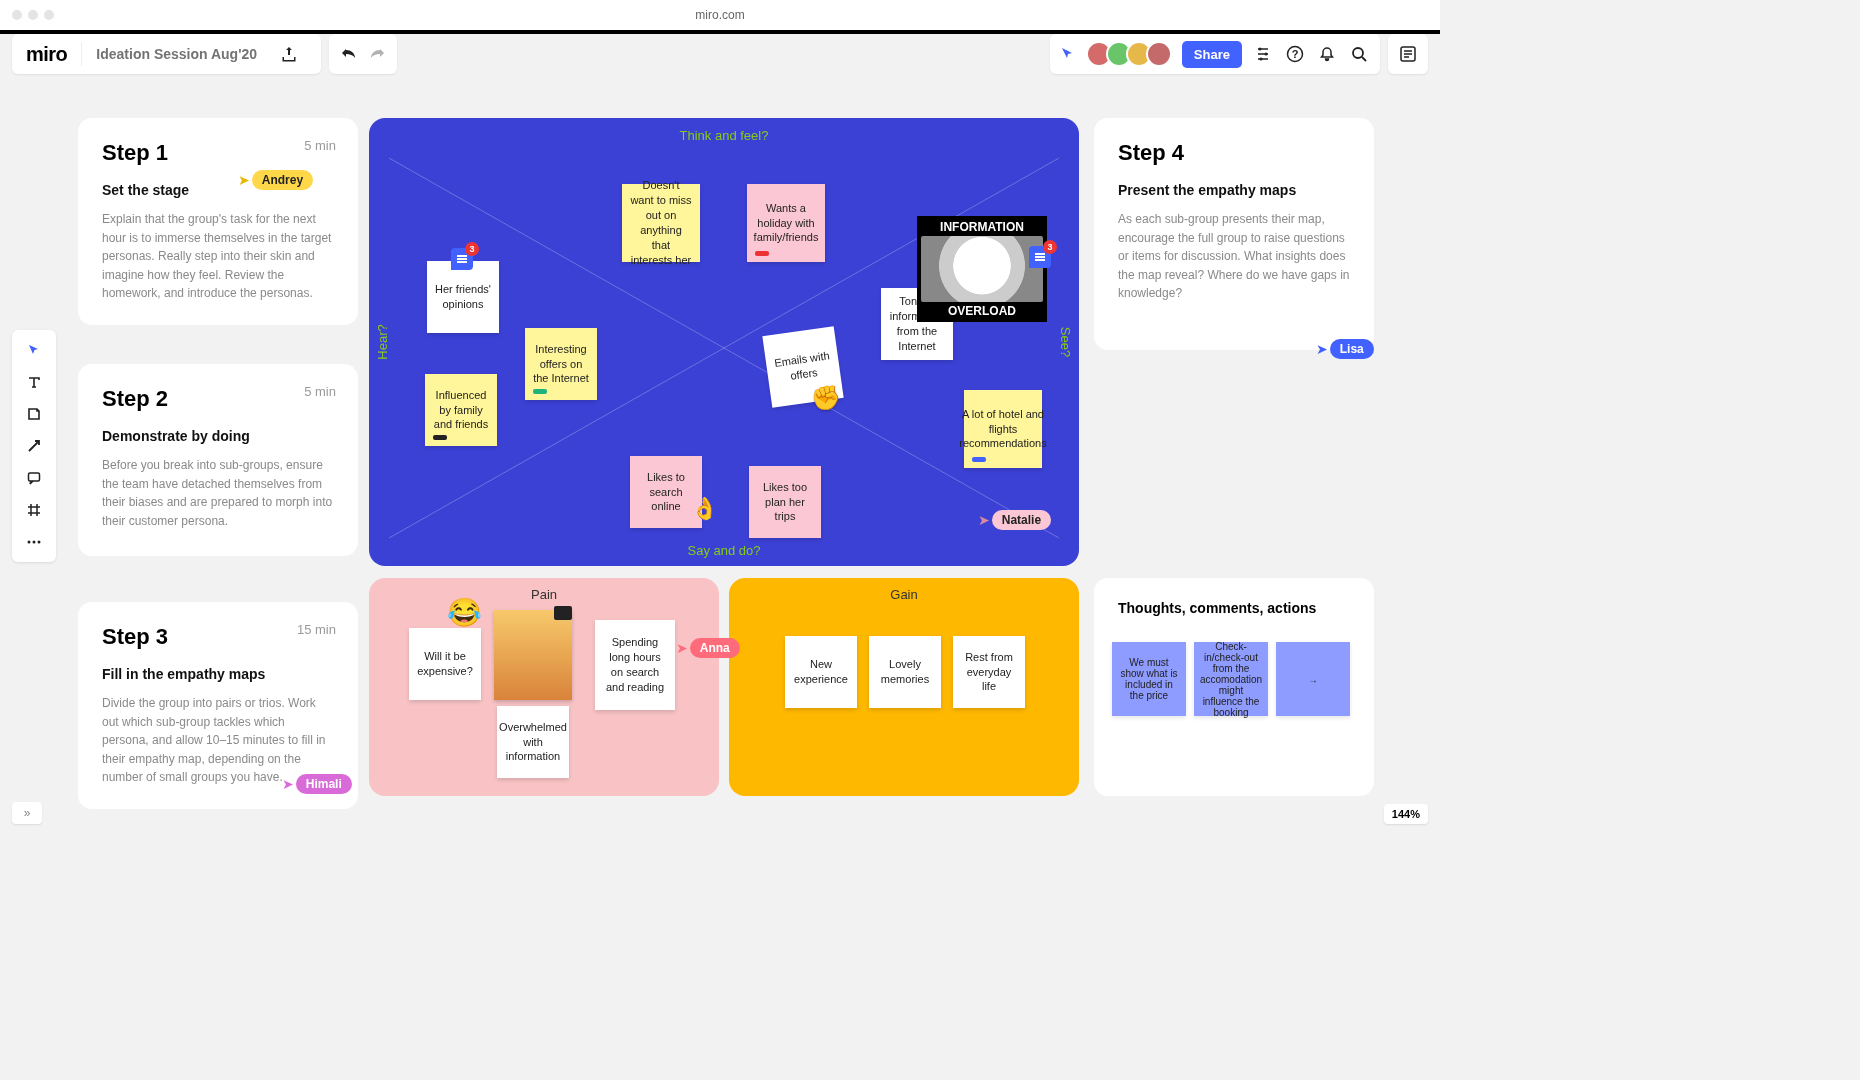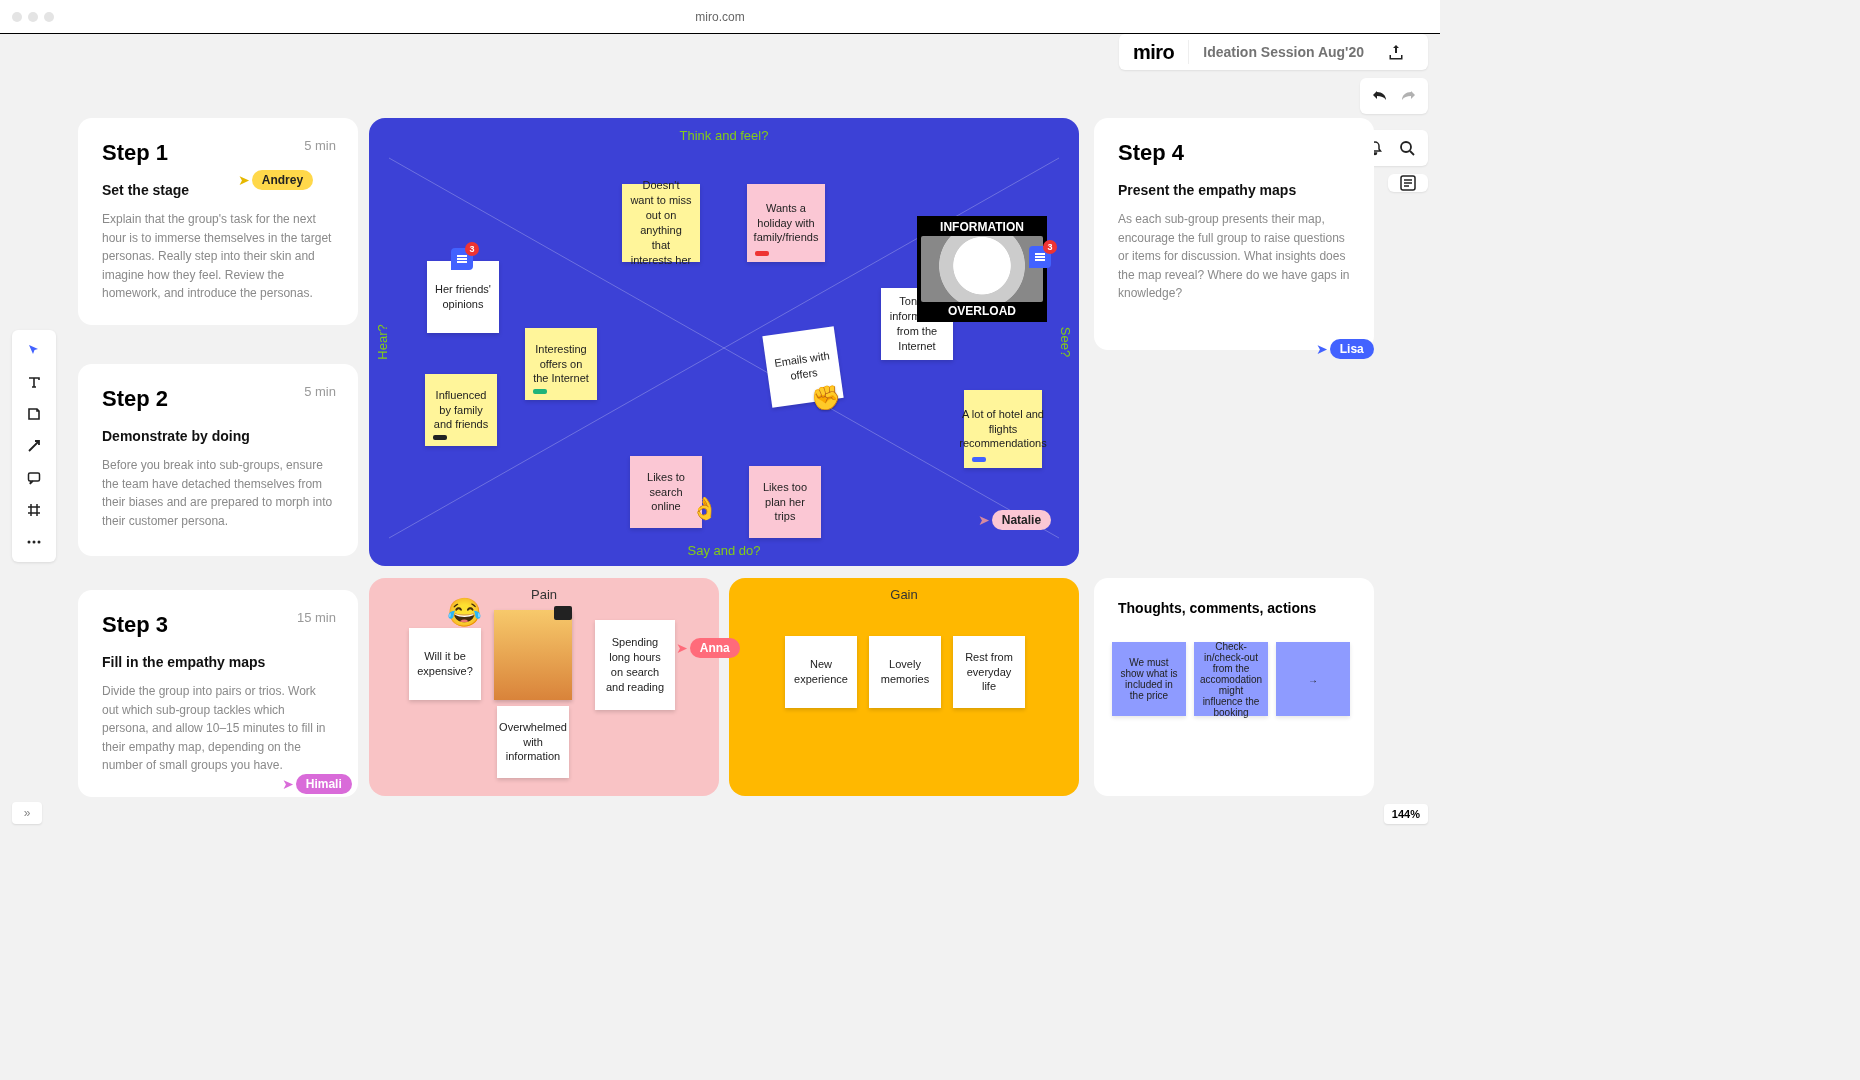--- a/index.html
+++ b/index.html
@@ -1,25 +1,25 @@
 <!DOCTYPE html>
 <html><head>
 <meta charset="utf-8">
 <style>
   * { box-sizing: border-box; margin: 0; padding: 0; }
   body { font-family: -apple-system, BlinkMacSystemFont, "Segoe UI", Helvetica, Arial, sans-serif; background: #f2f2f2; width: 1440px; height: 836px; overflow: hidden; position: relative; }
 
   
-  .browser-chrome { height: 34px; background: #fff; border-bottom: 1px solid #000000; display: flex; align-items: center; position: relative; }
+  .browser-chrome { height: 34px; background: #fff; border-bottom: 4px solid #000000; display: flex; align-items: center; position: relative; }
   .traffic-lights { display: flex; gap: 6px; margin-left: 12px; }
   .tl { width: 10px; height: 10px; border-radius: 50%; background: #e4e4e4; }
   .url { position: absolute; left: 50%; transform: translateX(-50%); font-size: 12px; color: #666; }
 
   
-  .topbar { height: 50px; display: flex; align-items: flex-end; padding: 0 12px; gap: 8px; flex-direction: column; }
+  .topbar { height: 50px; display: flex; align-items: flex-start; padding: 0 12px; gap: 8px; }
   .card { background: #fff; border-radius: 6px; box-shadow: 0 1px 2px rgba(0,0,0,.08); display: flex; align-items: center; }
   .logo-card { height: 40px; padding: 0 14px 0 14px; gap: 14px; }
   .logo { font-weight: 700; font-size: 20px; letter-spacing: -0.5px; }
   .divider-v { width: 1px; height: 24px; background: #eee; }
   .board-title { font-size: 14px; font-weight: 600; color: #737373; }
   .icon-btn { width: 36px; height: 36px; display: flex; align-items: center; justify-content: center; cursor: pointer; }
   .export-card, .undo-card { height: 40px; padding: 0 6px; }
   .undo-card .icon-btn { width: 28px; }
   .spacer { flex: 1; }
   .right-group { height: 40px; padding: 0 10px; gap: 10px; }
@@ -231,21 +231,21 @@
     <div class="step-body">Explain that the group's task for the next hour is to immerse themselves in the target personas. Really step into their skin and imagine how they feel. Review the homework, and introduce the personas.</div>
   </div>
 
   <div class="step-card" style="left:78px; top:280px; height:192px">
     <div class="step-num">Step 2</div>
     <div class="step-time">5 min</div>
     <div class="step-title">Demonstrate by doing</div>
     <div class="step-body">Before you break into sub-groups, ensure the team have detached themselves from their biases and are prepared to morph into their customer persona.</div>
   </div>
 
-  <div class="step-card" style="left:78px; top:506px">
+  <div class="step-card" style="left:78px; top:518px">
     <div class="step-num">Step 3</div>
     <div class="step-time">15 min</div>
     <div class="step-title">Fill in the empathy maps</div>
     <div class="step-body">Divide the group into pairs or trios. Work out which sub-group tackles which persona, and allow 10–15 minutes to fill in their empathy map, depending on the number of small groups you have.</div>
   </div>
 
   <div class="step-card" style="left:1094px; top:34px; height:232px">
     <div class="step-num">Step 4</div>
     <div class="step-title">Present the empathy maps</div>
     <div class="step-body">As each sub-group presents their map, encourage the full group to raise questions or items for discussion. What insights does the map reveal? Where do we have gaps in knowledge?</div>

